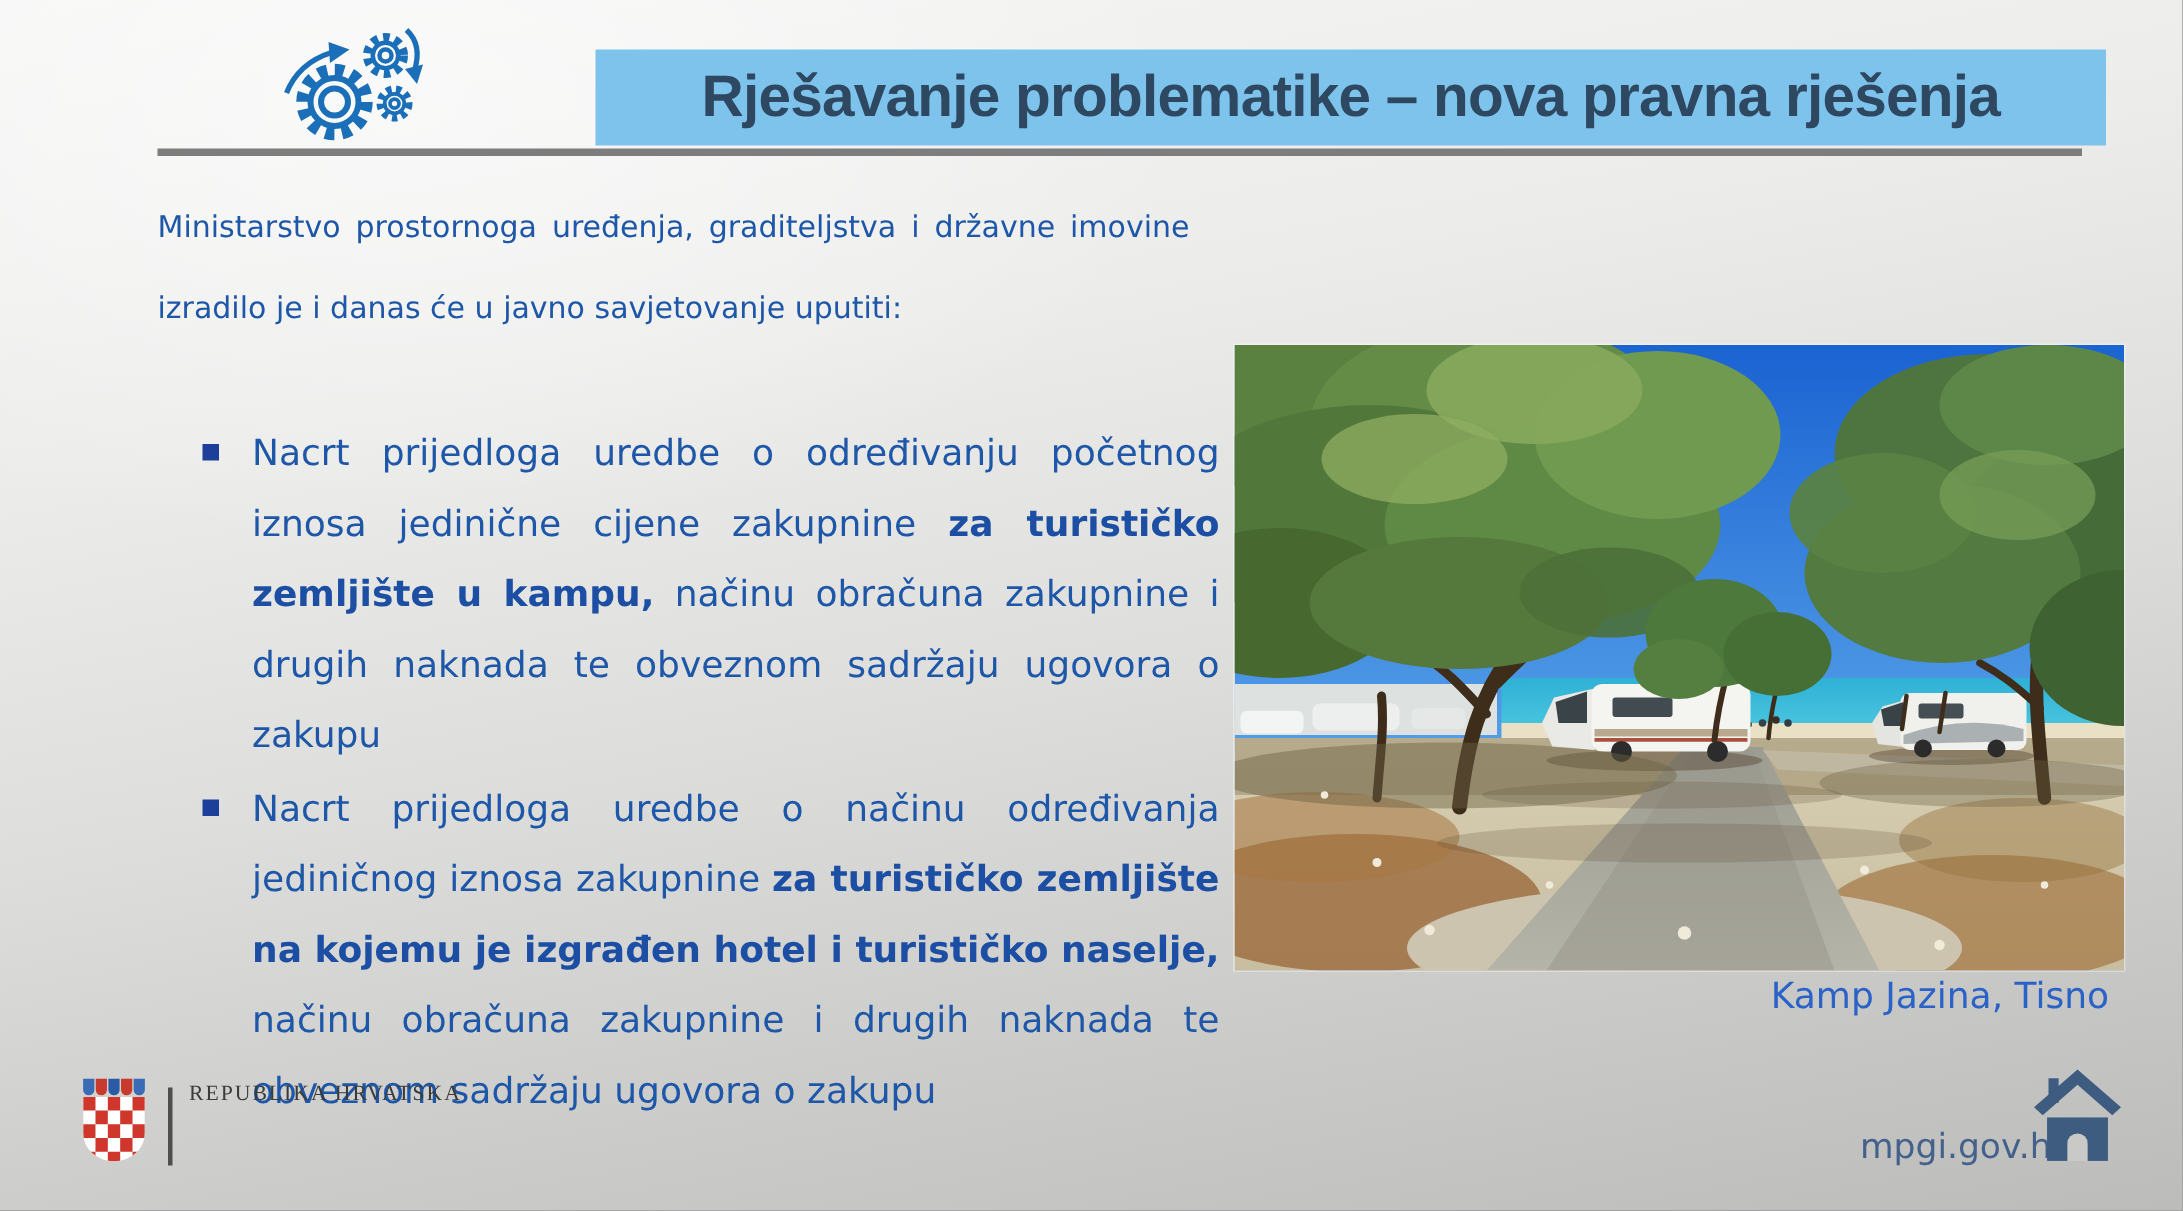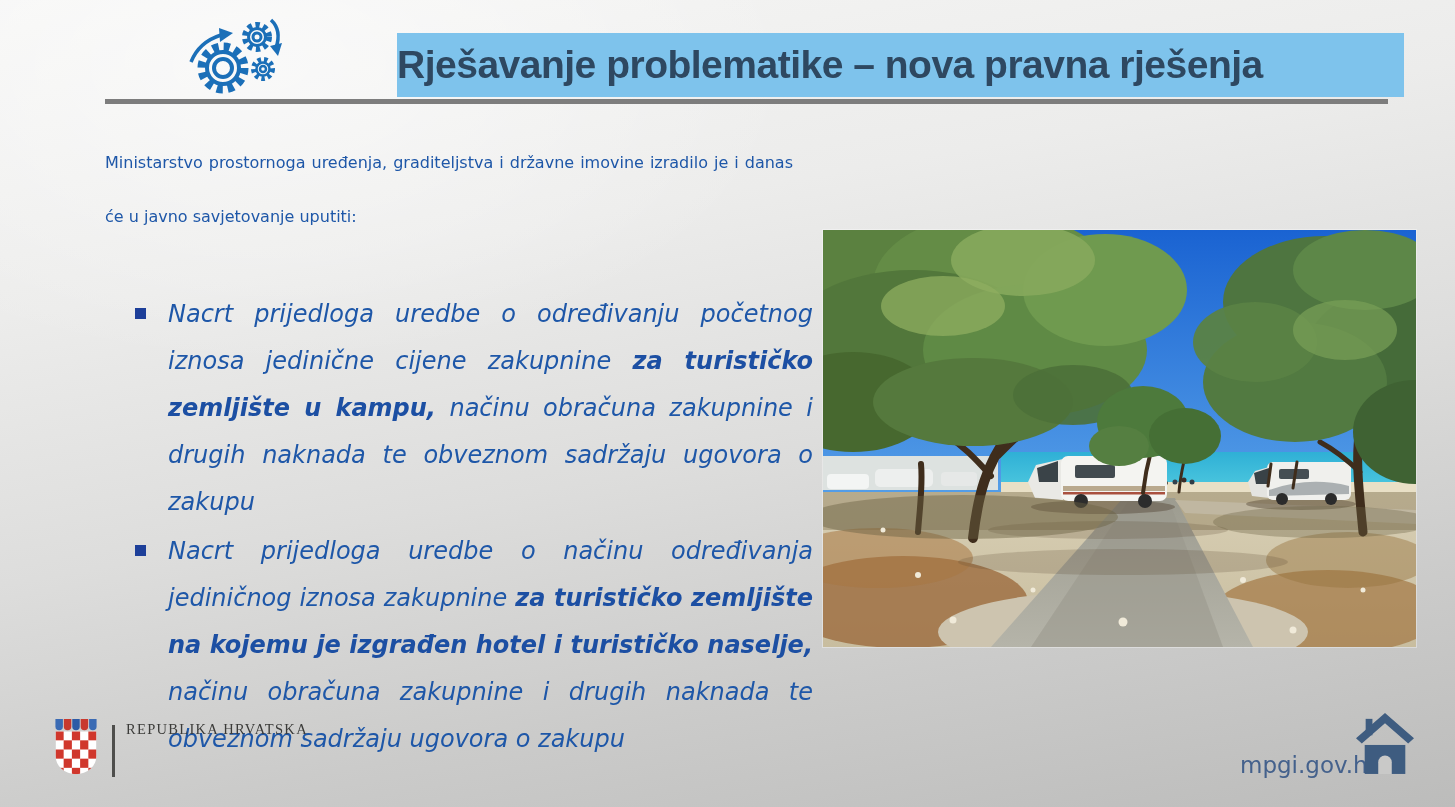--- a/index.html
+++ b/index.html
@@ -11,32 +11,32 @@
   .stage::before{
     content:"";position:absolute;inset:0;
     background:radial-gradient(ellipse 900px 500px at 18% 8%, rgba(255,255,255,.55), rgba(255,255,255,0) 60%);
     pointer-events:none;
   }
   
   .gears{position:absolute;left:183px;top:18px;width:104px;height:82px;}
   .header-rule{position:absolute;left:105px;top:99px;width:1283px;height:5px;background:#7d7d7d;}
   .title-bar{
     position:absolute;left:397px;top:33px;width:1007px;height:64px;background:#7ec3ec;
-    display:flex;align-items:center;
+    display:flex;align-items:center;justify-content:center;
   }
   .title-bar span{
     font-family:"Liberation Sans","DejaVu Sans",sans-serif;
     font-weight:700;font-size:39px;letter-spacing:-0.5px;color:#2e4861;white-space:nowrap;
   }
   
   .intro{
-    position:absolute;left:105px;top:136px;width:688px;margin:0;
-    font-size:16px;line-height:54px;color:#1e57a8;text-align:justify;
-  }
-  .bullets{position:absolute;left:135px;top:291px;width:678px;font-style:italic;}
+    position:absolute;left:105px;top:124px;width:688px;margin:0;
+    font-size:20px;line-height:54px;color:#1e57a8;text-align:justify;
+  }
+  .bullets{position:absolute;left:135px;top:279px;width:678px;}
   .bullet{
     position:relative;padding-left:33px;margin:0 0 2px 0;
     font-size:24px;line-height:47px;color:#1e57a8;text-align:justify;
   }
   .bullet::before{
     content:"";position:absolute;left:0;top:17px;width:11px;height:11px;background:#1d3f99;
   }
   .bullet b{font-weight:700;color:#1c4fa3;}
   
   .photo{position:absolute;left:823px;top:230px;width:593px;height:417px;margin:0;overflow:hidden;box-shadow:0 0 0 1px rgba(255,255,255,.35);}
@@ -225,20 +225,21 @@
           <circle cx="210" cy="360" r="2.5"></circle>
         <circle cx="420" cy="350" r="3"></circle>
           <circle cx="470" cy="400" r="3.5"></circle>
           <circle cx="540" cy="360" r="2.5"></circle>
         <circle cx="300" cy="392" r="4.5"></circle>
           <circle cx="60" cy="300" r="2.5"></circle>
       </g>
     </svg>
   </figure>
 
+  <div class="caption">Kamp Jazina, Tisno</div>
 
   <svg class="coat" viewBox="0 0 46 62" aria-hidden="true">
     <g>
       <path d="M1,0 h8 v8 a4,4 0 0 1 -8,0 z" fill="#3b6bb4"></path>
       <path d="M10,0 h8 v8 a4,4 0 0 1 -8,0 z" fill="#c8392e"></path>
       <path d="M19,0 h8 v8 a4,4 0 0 1 -8,0 z" fill="#2c5ba6"></path>
       <path d="M28,0 h8 v8 a4,4 0 0 1 -8,0 z" fill="#c8392e"></path>
       <path d="M37,0 h8 v8 a4,4 0 0 1 -8,0 z" fill="#3b6bb4"></path>
     </g>
     <clipPath id="shieldClip">

